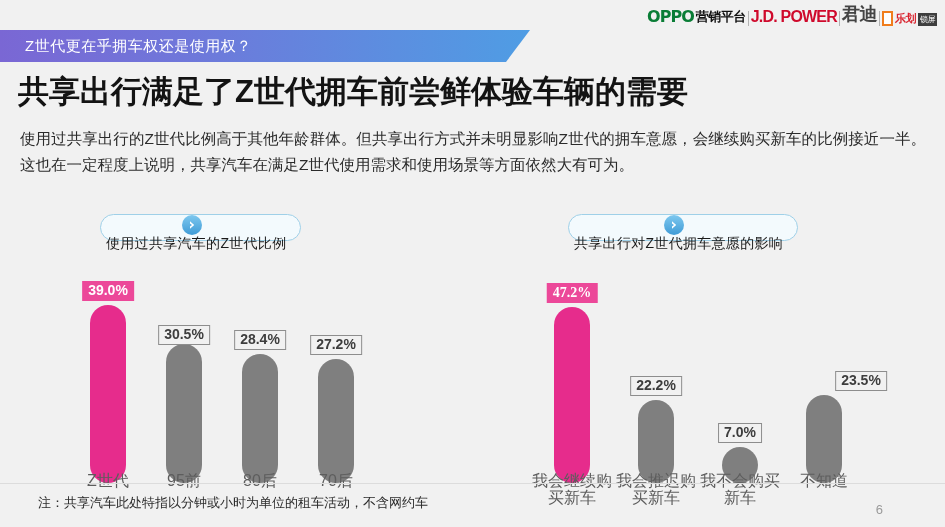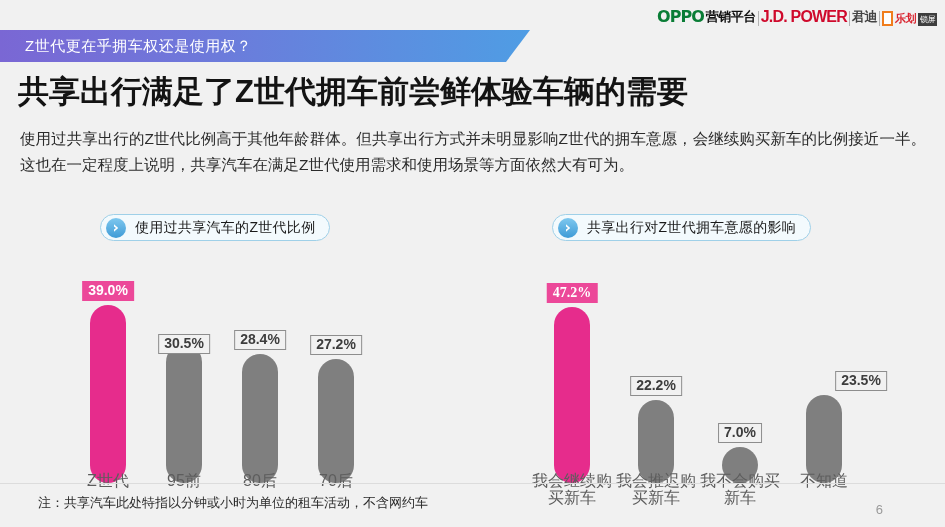--- a/index.html
+++ b/index.html
@@ -47,21 +47,21 @@
     background: #b3b3b3;
   }
   .logo-jdp {
     font-size: 16px;
     font-weight: bold;
     color: #cf0a2c;
     letter-spacing: -0.8px;
     font-family: "Liberation Sans", sans-serif;
   }
   .logo-jundi {
-    font-size: 13px;
+    font-size: 18px;
     font-weight: bold;
     color: #444;
     letter-spacing: -0.5px;
   }
   .logo-lehua-mark {
     display: inline-block;
     width: 11px;
     height: 15px;
     background: #f07d1c;
     position: relative;
@@ -138,41 +138,42 @@
   .pill {
     position: absolute;
     height: 27px;
     border: 1px solid #9fd0e8;
     border-radius: 14px;
     background: #f3fafd;
     display: flex;
     align-items: center;
     padding: 0 14px 0 5px;
     box-sizing: border-box;
+    flex-direction: column;
   }
   .pill-arrow {
     width: 20px;
     height: 20px;
     border-radius: 50%;
     background: linear-gradient(to bottom, #7ec8ef, #3f9bd6);
     display: flex;
     align-items: center;
     justify-content: center;
     flex: none;
     margin-right: 9px;
   }
   .pill-arrow svg { display: block; }
   .pill-label {
     font-size: 14px;
     color: #1a1a1a;
     letter-spacing: 0.3px;
     white-space: nowrap;
   }
   #pill-left  { left: 100px; top: 214px; }
-  #pill-right { left: 552px; top: 214px; }
+  #pill-right { left: 568px; top: 214px; }
 
   
   .chart {
     position: absolute;
     height: 225px;
   }
   #chart-left  { left: 78px;  top: 258px; width: 290px; }
   #chart-right { left: 538px; top: 258px; width: 320px; }
 
   .bar-group {
@@ -298,21 +299,21 @@
       <div class="bar-group" style="left: 0px; width: 60px;">
         <div class="bar-col" style="height: 205px;">
           <div class="bar accent" style="height: 177.667px; width: 36px;"></div>
           <div class="val accent" style="bottom: 181.667px;">39.0%</div>
         </div>
         <div class="cat">Z世代</div>
       </div>
       <div class="bar-group" style="left: 76px; width: 60px;">
         <div class="bar-col" style="height: 205px;">
           <div class="bar" style="height: 138.944px; width: 36px;"></div>
-          <div class="val" style="bottom: 129px;">30.5%</div>
+          <div class="val" style="bottom: 138px;">30.5%</div>
         </div>
         <div class="cat">95前</div>
       </div>
       <div class="bar-group" style="left: 152px; width: 60px;">
         <div class="bar-col" style="height: 205px;">
           <div class="bar" style="height: 129.378px; width: 36px;"></div>
           <div class="val" style="bottom: 133.378px;">28.4%</div>
         </div>
         <div class="cat">80后</div>
       </div>

